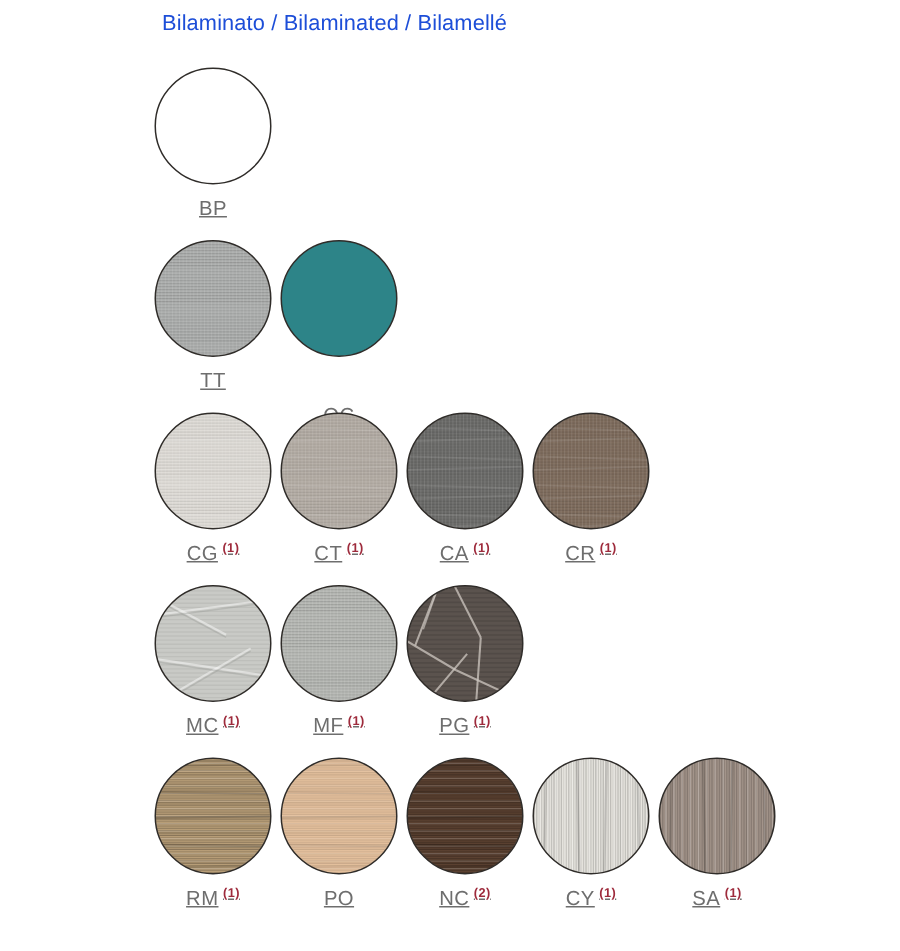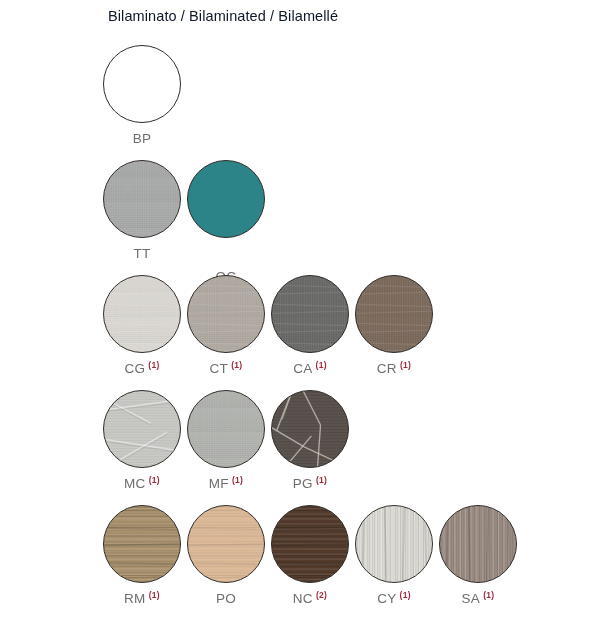--- a/index.html
+++ b/index.html
@@ -13,21 +13,21 @@
     font-family: "Liberation Sans", sans-serif;
     overflow: hidden;
     position: relative;
   }
 
   #title {
     position: absolute;
     left: 108px;
     top: 8px;
     font-size: 14.5px;
-    color: #0f172a;
+    color: #1d4ed8;
     letter-spacing: 0.1px;
     white-space: nowrap;
   }
 
   #grid {
     position: absolute;
     left: 100px;
     top: 45px;
     width: 420px;
   }
@@ -67,20 +67,21 @@
 
   .label {
     margin-top: 9px;
     font-size: 13.5px;
     color: #6e6e6e;
     letter-spacing: 0.3px;
     white-space: nowrap;
     display: flex;
     align-items: flex-start;
     line-height: 1;
+    text-decoration: underline;
   }
 
   .sup {
     font-size: 8.5px;
     font-weight: bold;
     color: #9e2b3c;
     margin-left: 3px;
     position: relative;
     top: -1px;
     white-space: nowrap;

